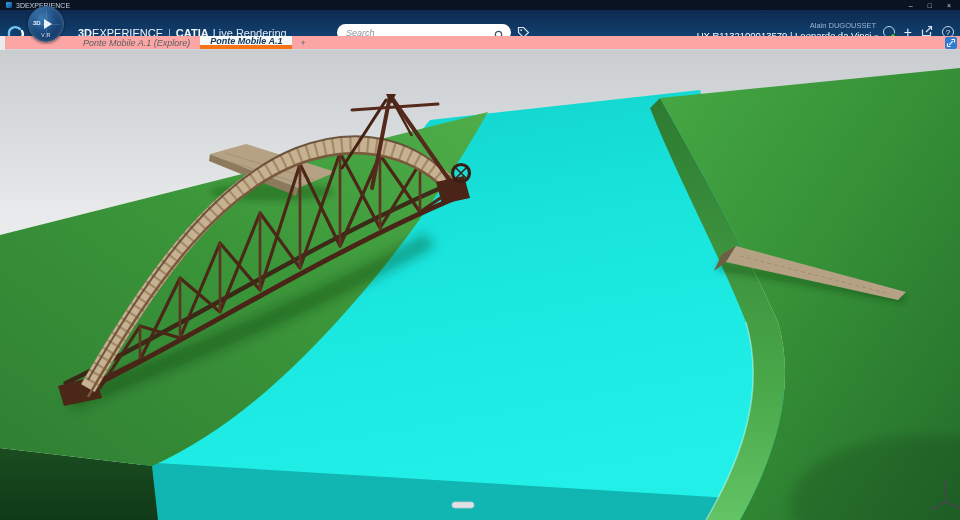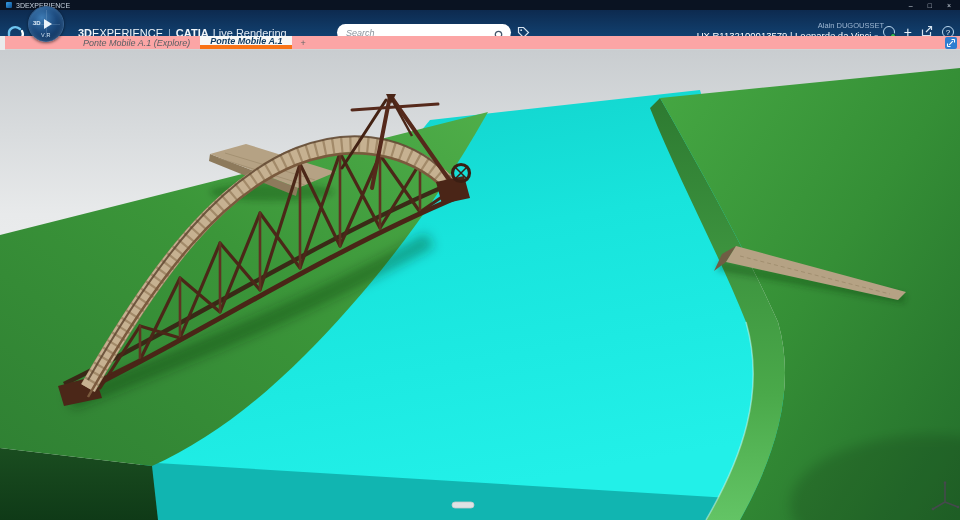--- a/index.html
+++ b/index.html
@@ -50,21 +50,21 @@
     position:absolute; left:337px; top:14px; width:174px; height:17px;
     background:#fff; border-radius:9px; display:flex; align-items:center;
     padding:0 20px 0 9px;
   }
   .search input { border:none; outline:none; background:transparent; width:100%;
     font-size:9px; color:#333; font-family:inherit; font-style:italic; }
   .search input::placeholder { color:#8a939c; font-style:italic; }
   .search .mag { position:absolute; right:6px; top:3px; }
   .tag-icon { position:absolute; left:517px; top:15px; }
 
-  .user-name { position:absolute; right:76px; top:11px; font-size:7.5px; color:#9db6d2; }
+  .user-name { position:absolute; right:84px; top:11px; font-size:7.5px; color:#9db6d2; }
   .context { position:absolute; right:82px; top:20px; font-size:9.5px; color:#fff; white-space:nowrap; }
   .context .caret { font-size:7px; margin-left:3px; color:#cfe0f0; }
 
   .header-icons { position:absolute; right:6px; top:13px; display:flex; align-items:center; gap:9px; }
   .icon-presence { position:relative; width:12px; height:12px; border:1.2px solid #bcd8ef; border-radius:50%; }
   .icon-presence .dot { position:absolute; right:-2px; bottom:-2px; width:6px; height:6px;
     border-radius:50%; background:#35c24a; border:1px solid #0e2c52; }
   .icon-add { font-size:14px; color:#eaf2fa; line-height:12px; font-weight:normal; }
   .icon-help { width:12px; height:12px; border-radius:50%; border:1.2px solid #bcd8ef;
     color:#eaf2fa; font-size:8px; display:flex; align-items:center; justify-content:center; }

